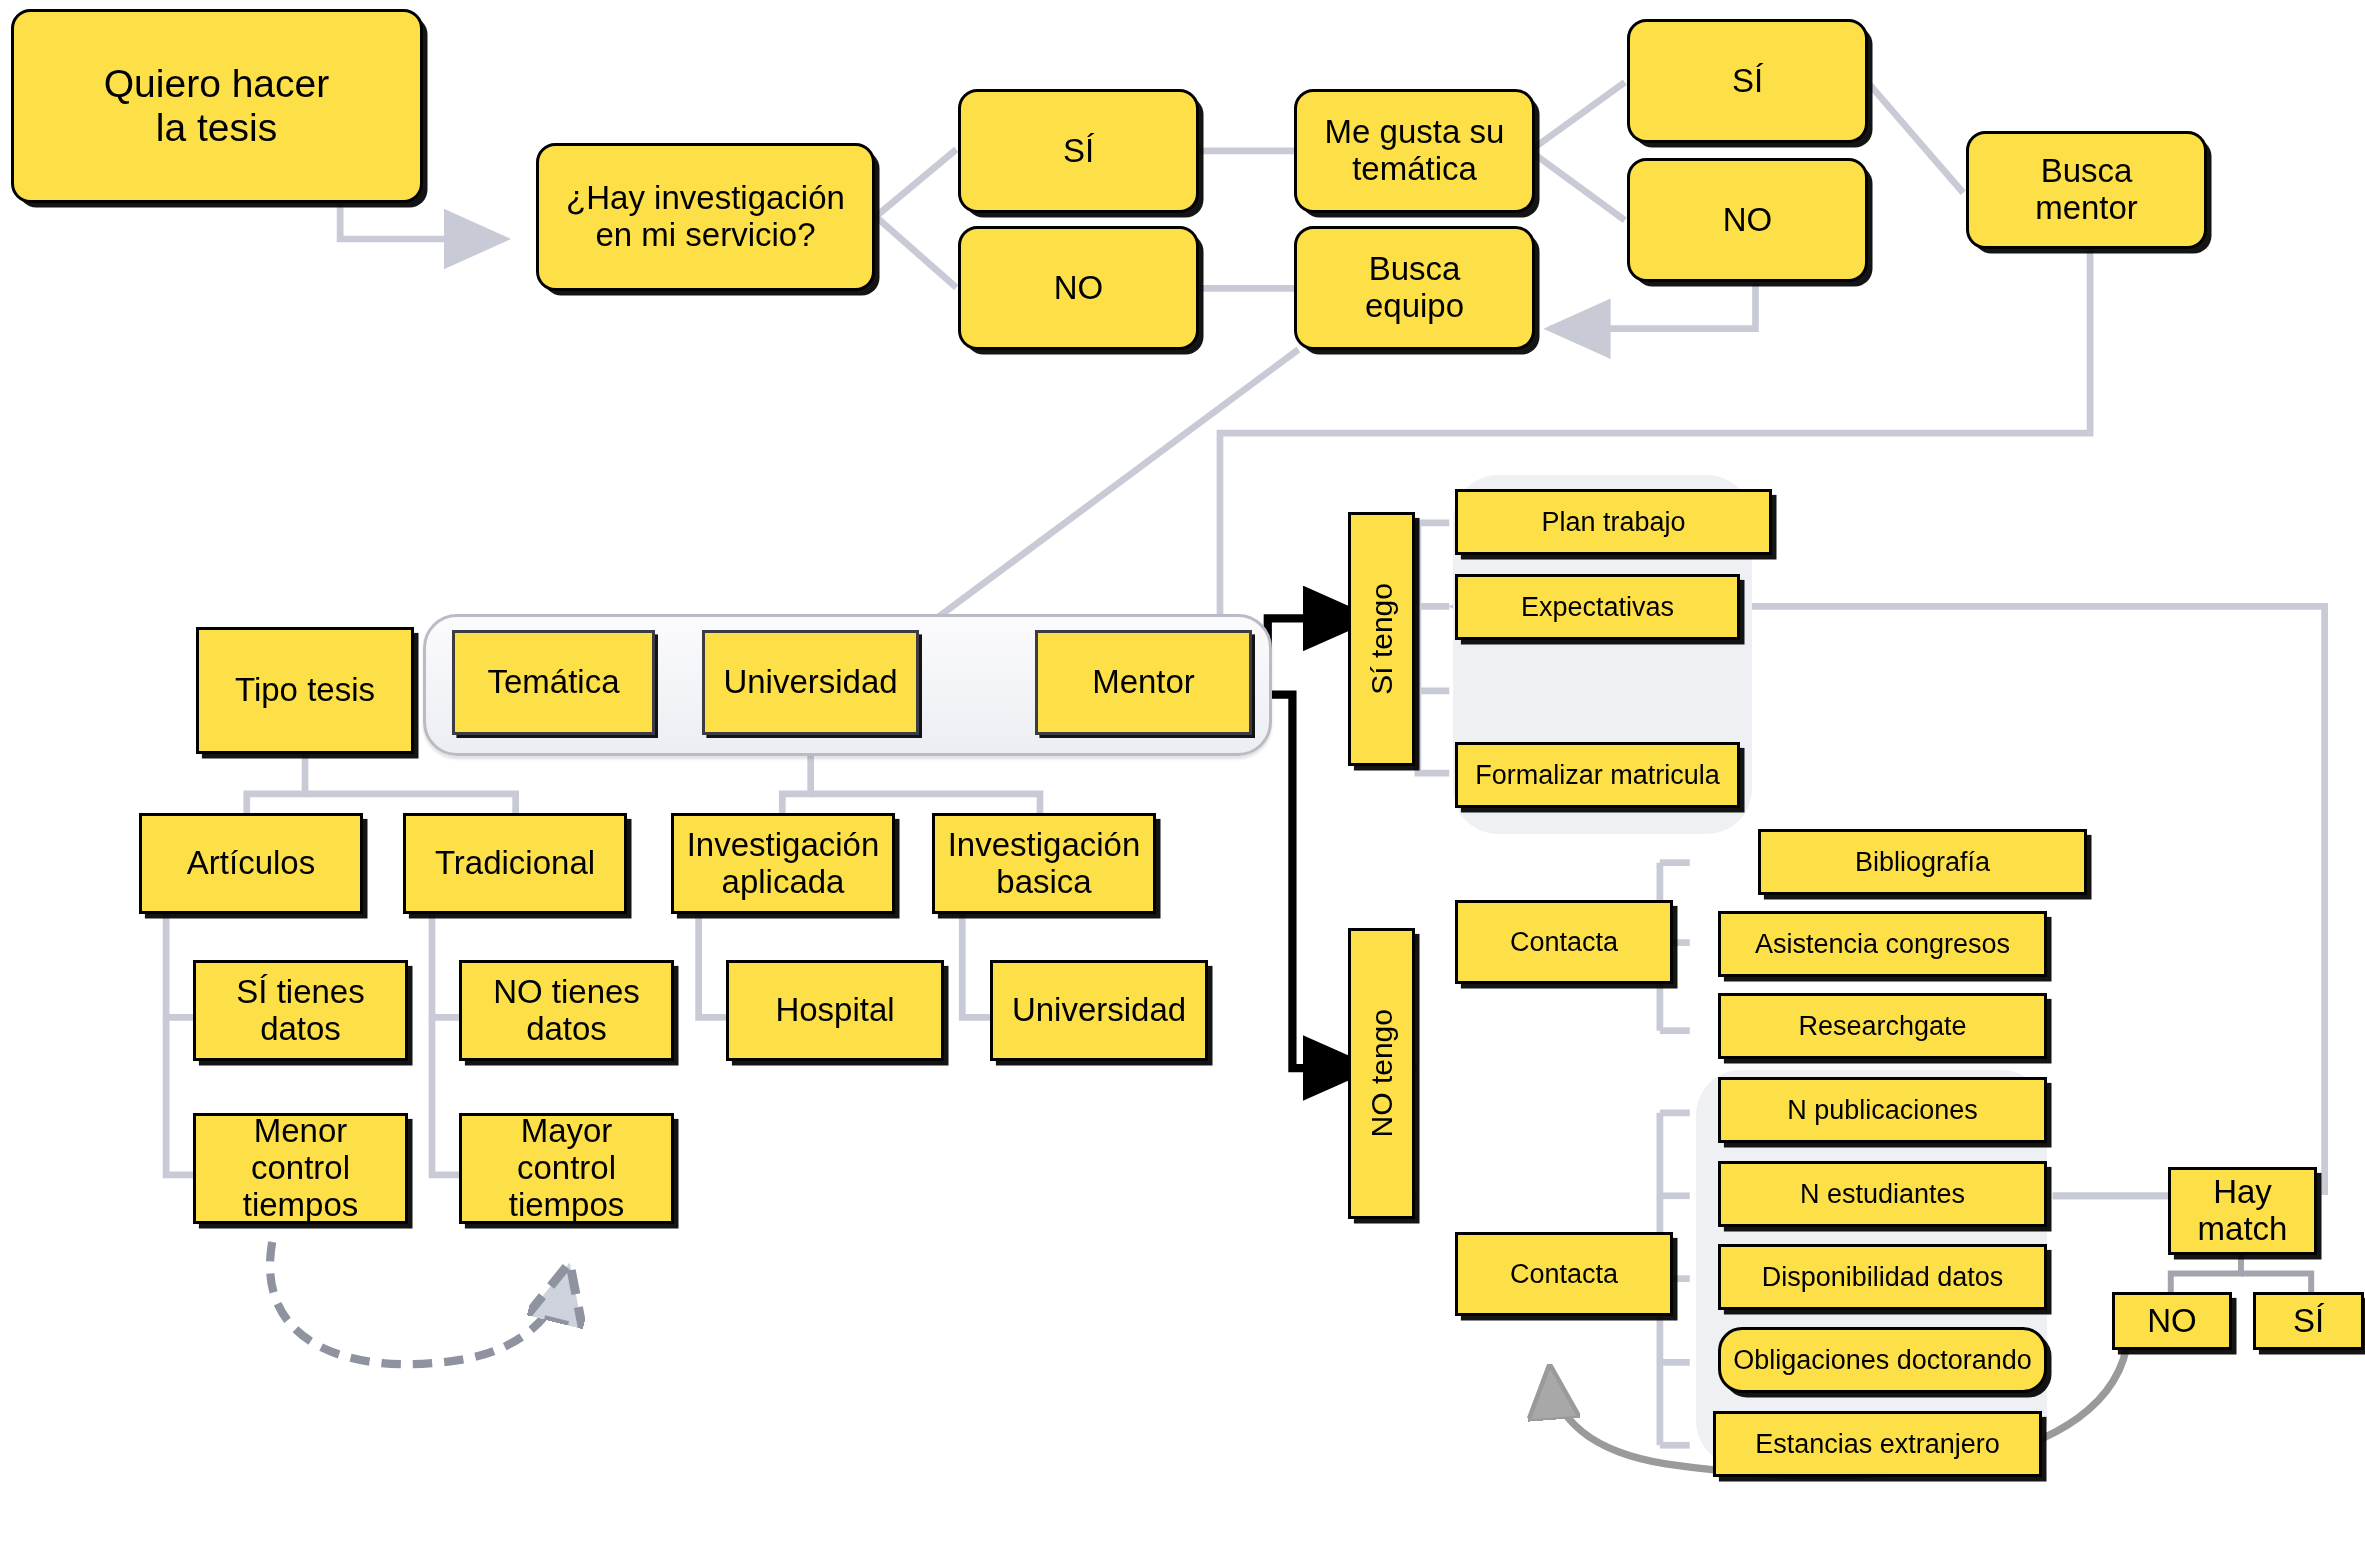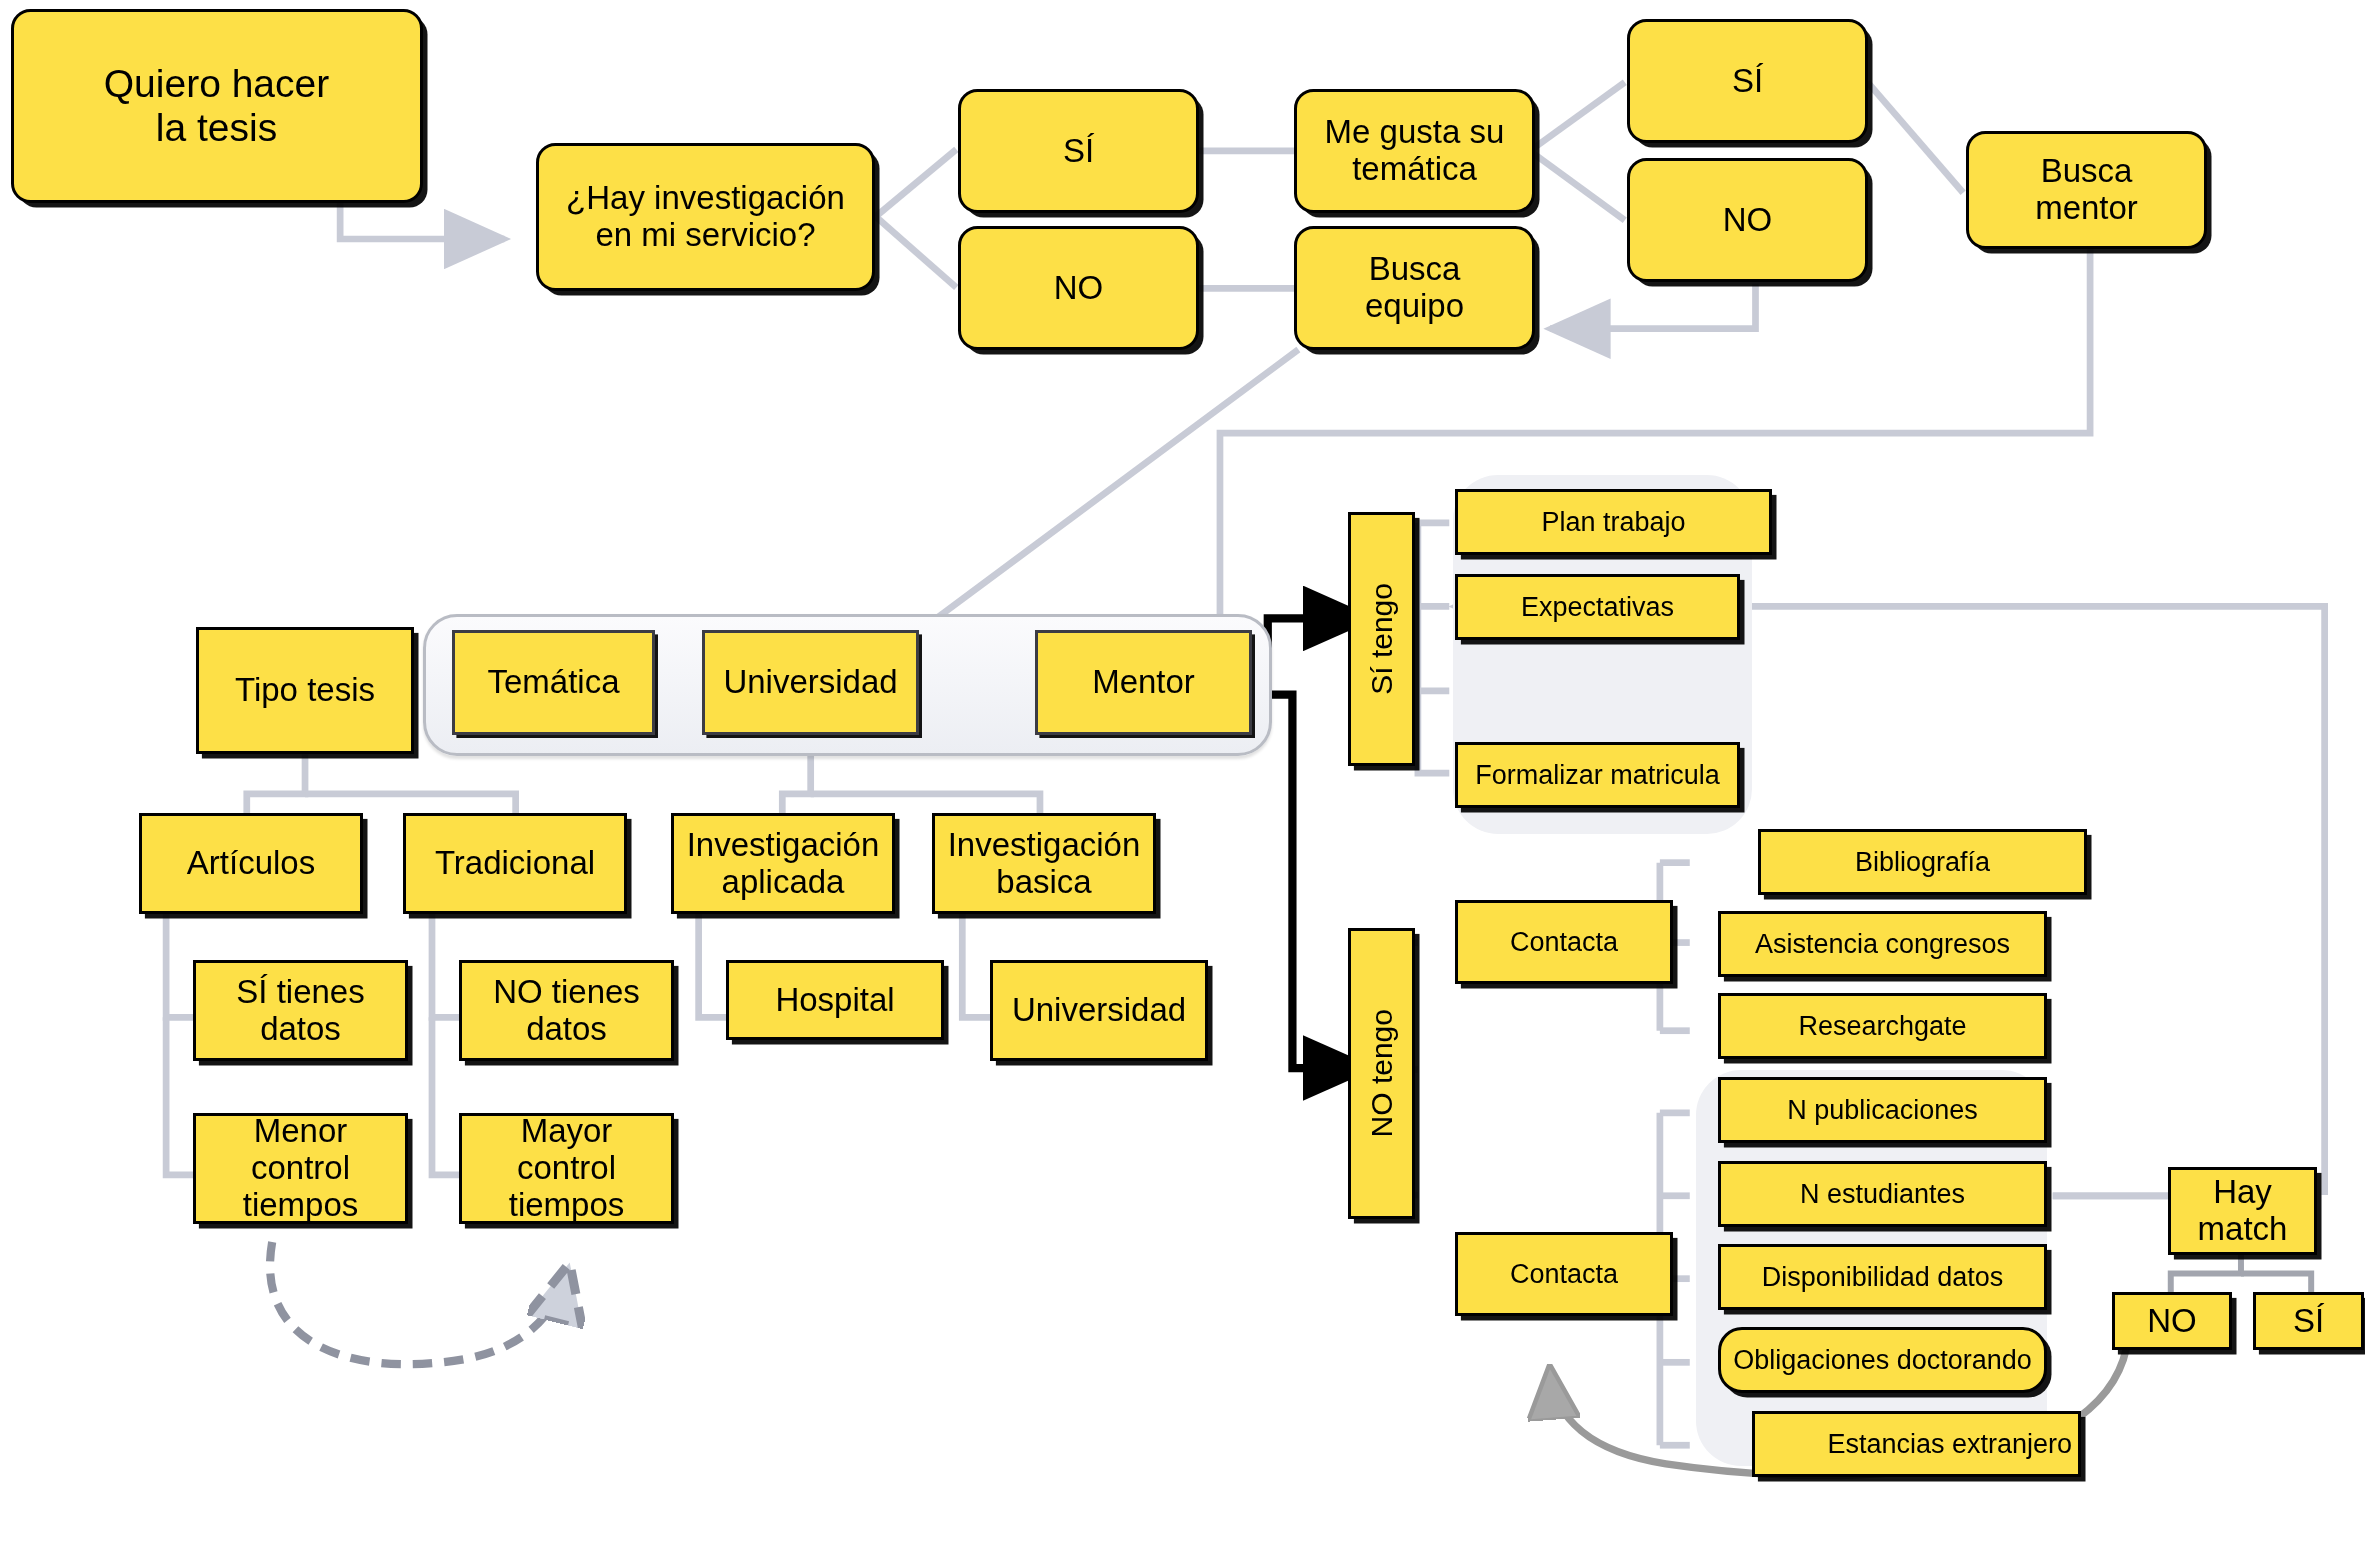--- a/index.html
+++ b/index.html
@@ -231,21 +231,21 @@
   </div>
 
   <div class="node f-lg" style="left:193px;top:960px;width:215px;height:101px;">
     <span>SÍ tienes<br>datos</span>
   </div>
 
   <div class="node f-lg" style="left:459px;top:960px;width:215px;height:101px;">
     <span>NO tienes<br>datos</span>
   </div>
 
-  <div class="node f-lg" style="left:726px;top:960px;width:218px;height:80px;text-align:right;">
+  <div class="node f-lg" style="left:726px;top:960px;width:218px;height:101px;text-align:right;">
     <span>Hospital</span>
   </div>
 
   <div class="node f-lg" style="left:990px;top:960px;width:218px;height:101px;">
     <span>Universidad</span>
   </div>
 
   <div class="node f-lg" style="left:193px;top:1113px;width:215px;height:111px;">
     <span>Menor control<br>tiempos</span>
   </div>
@@ -304,21 +304,21 @@
   </div>
 
   <div class="node f-sm" style="left:1718px;top:1244px;width:329px;height:66px;">
     <span>Disponibilidad datos</span>
   </div>
 
   <div class="node f-sm" style="left:1718px;top:1327px;width:329px;height:66px;border-radius:24px;">
     <span>Obligaciones doctorando</span>
   </div>
 
-  <div class="node f-sm" style="left:1752px;top:1411px;width:329px;height:66px;justify-content:flex-end;">
+  <div class="node f-sm" style="left:1713px;top:1411px;width:329px;height:66px;">
     <span>Estancias extranjero</span>
   </div>
 
   <div class="node f-lg" style="left:2168px;top:1167px;width:149px;height:88px;">
     <span>Hay<br>match</span>
   </div>
 
   <div class="node f-lg" style="left:2112px;top:1292px;width:120px;height:58px;">
     <span>NO</span>
   </div>

